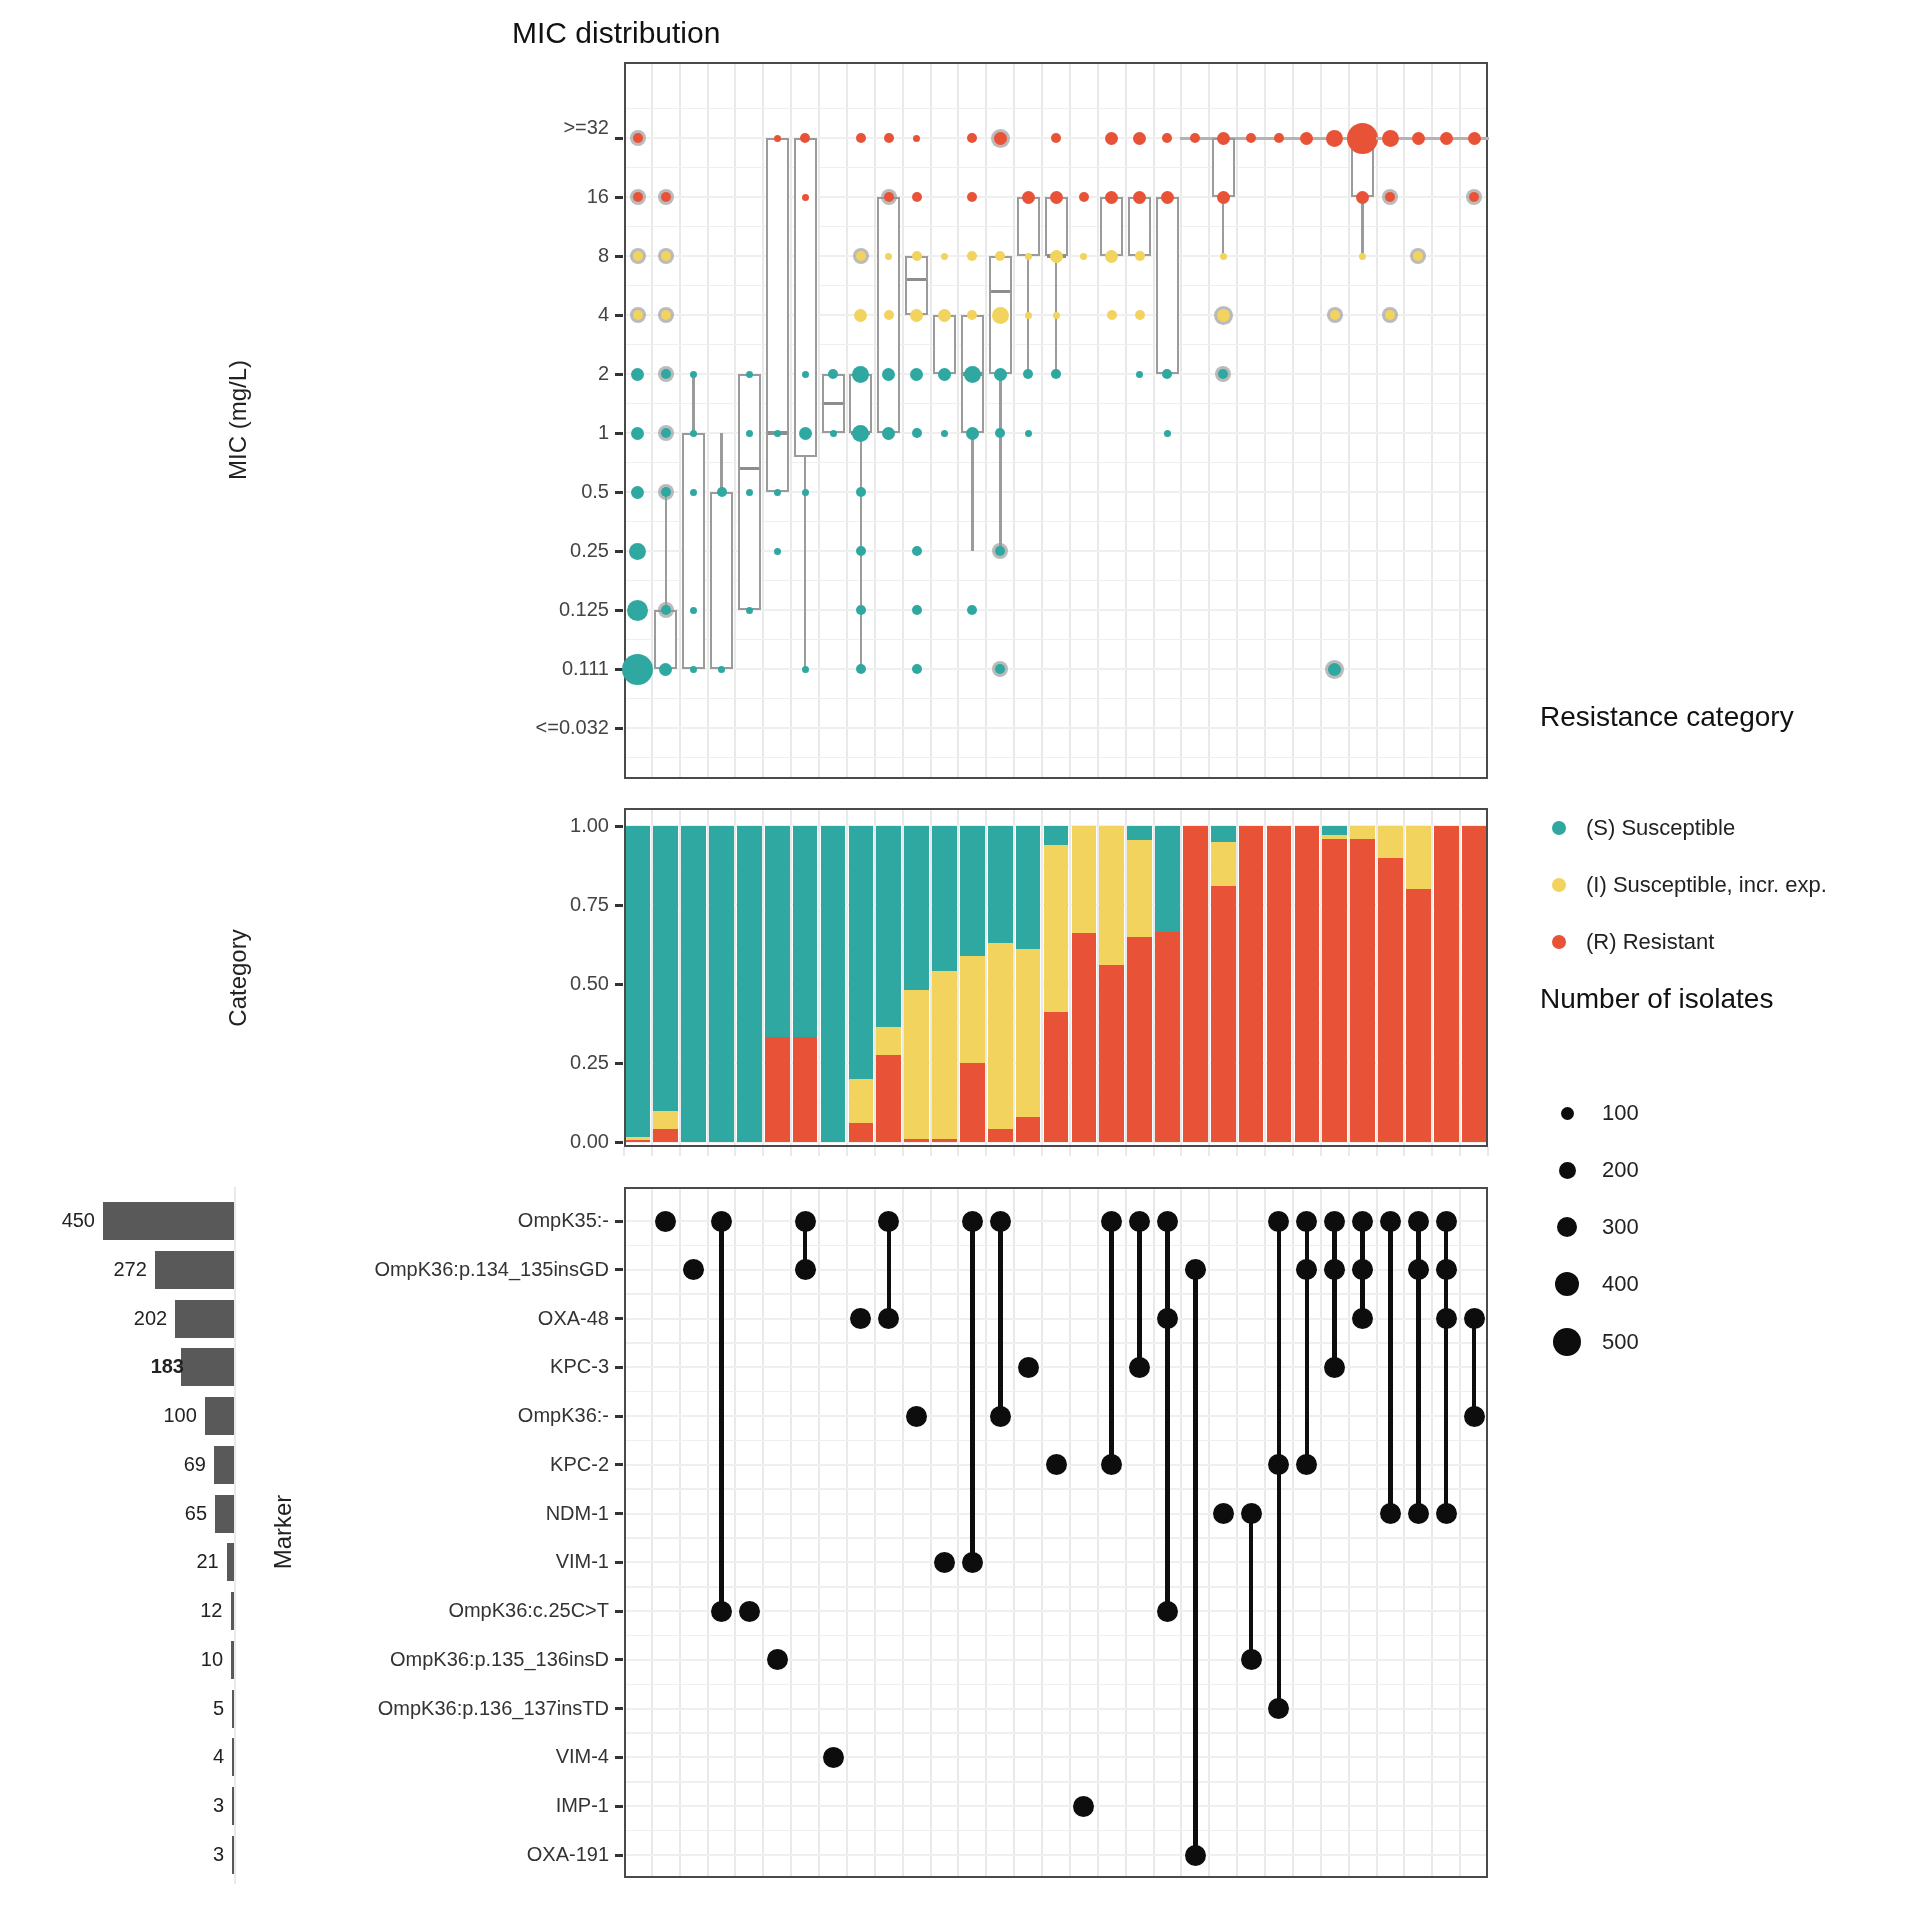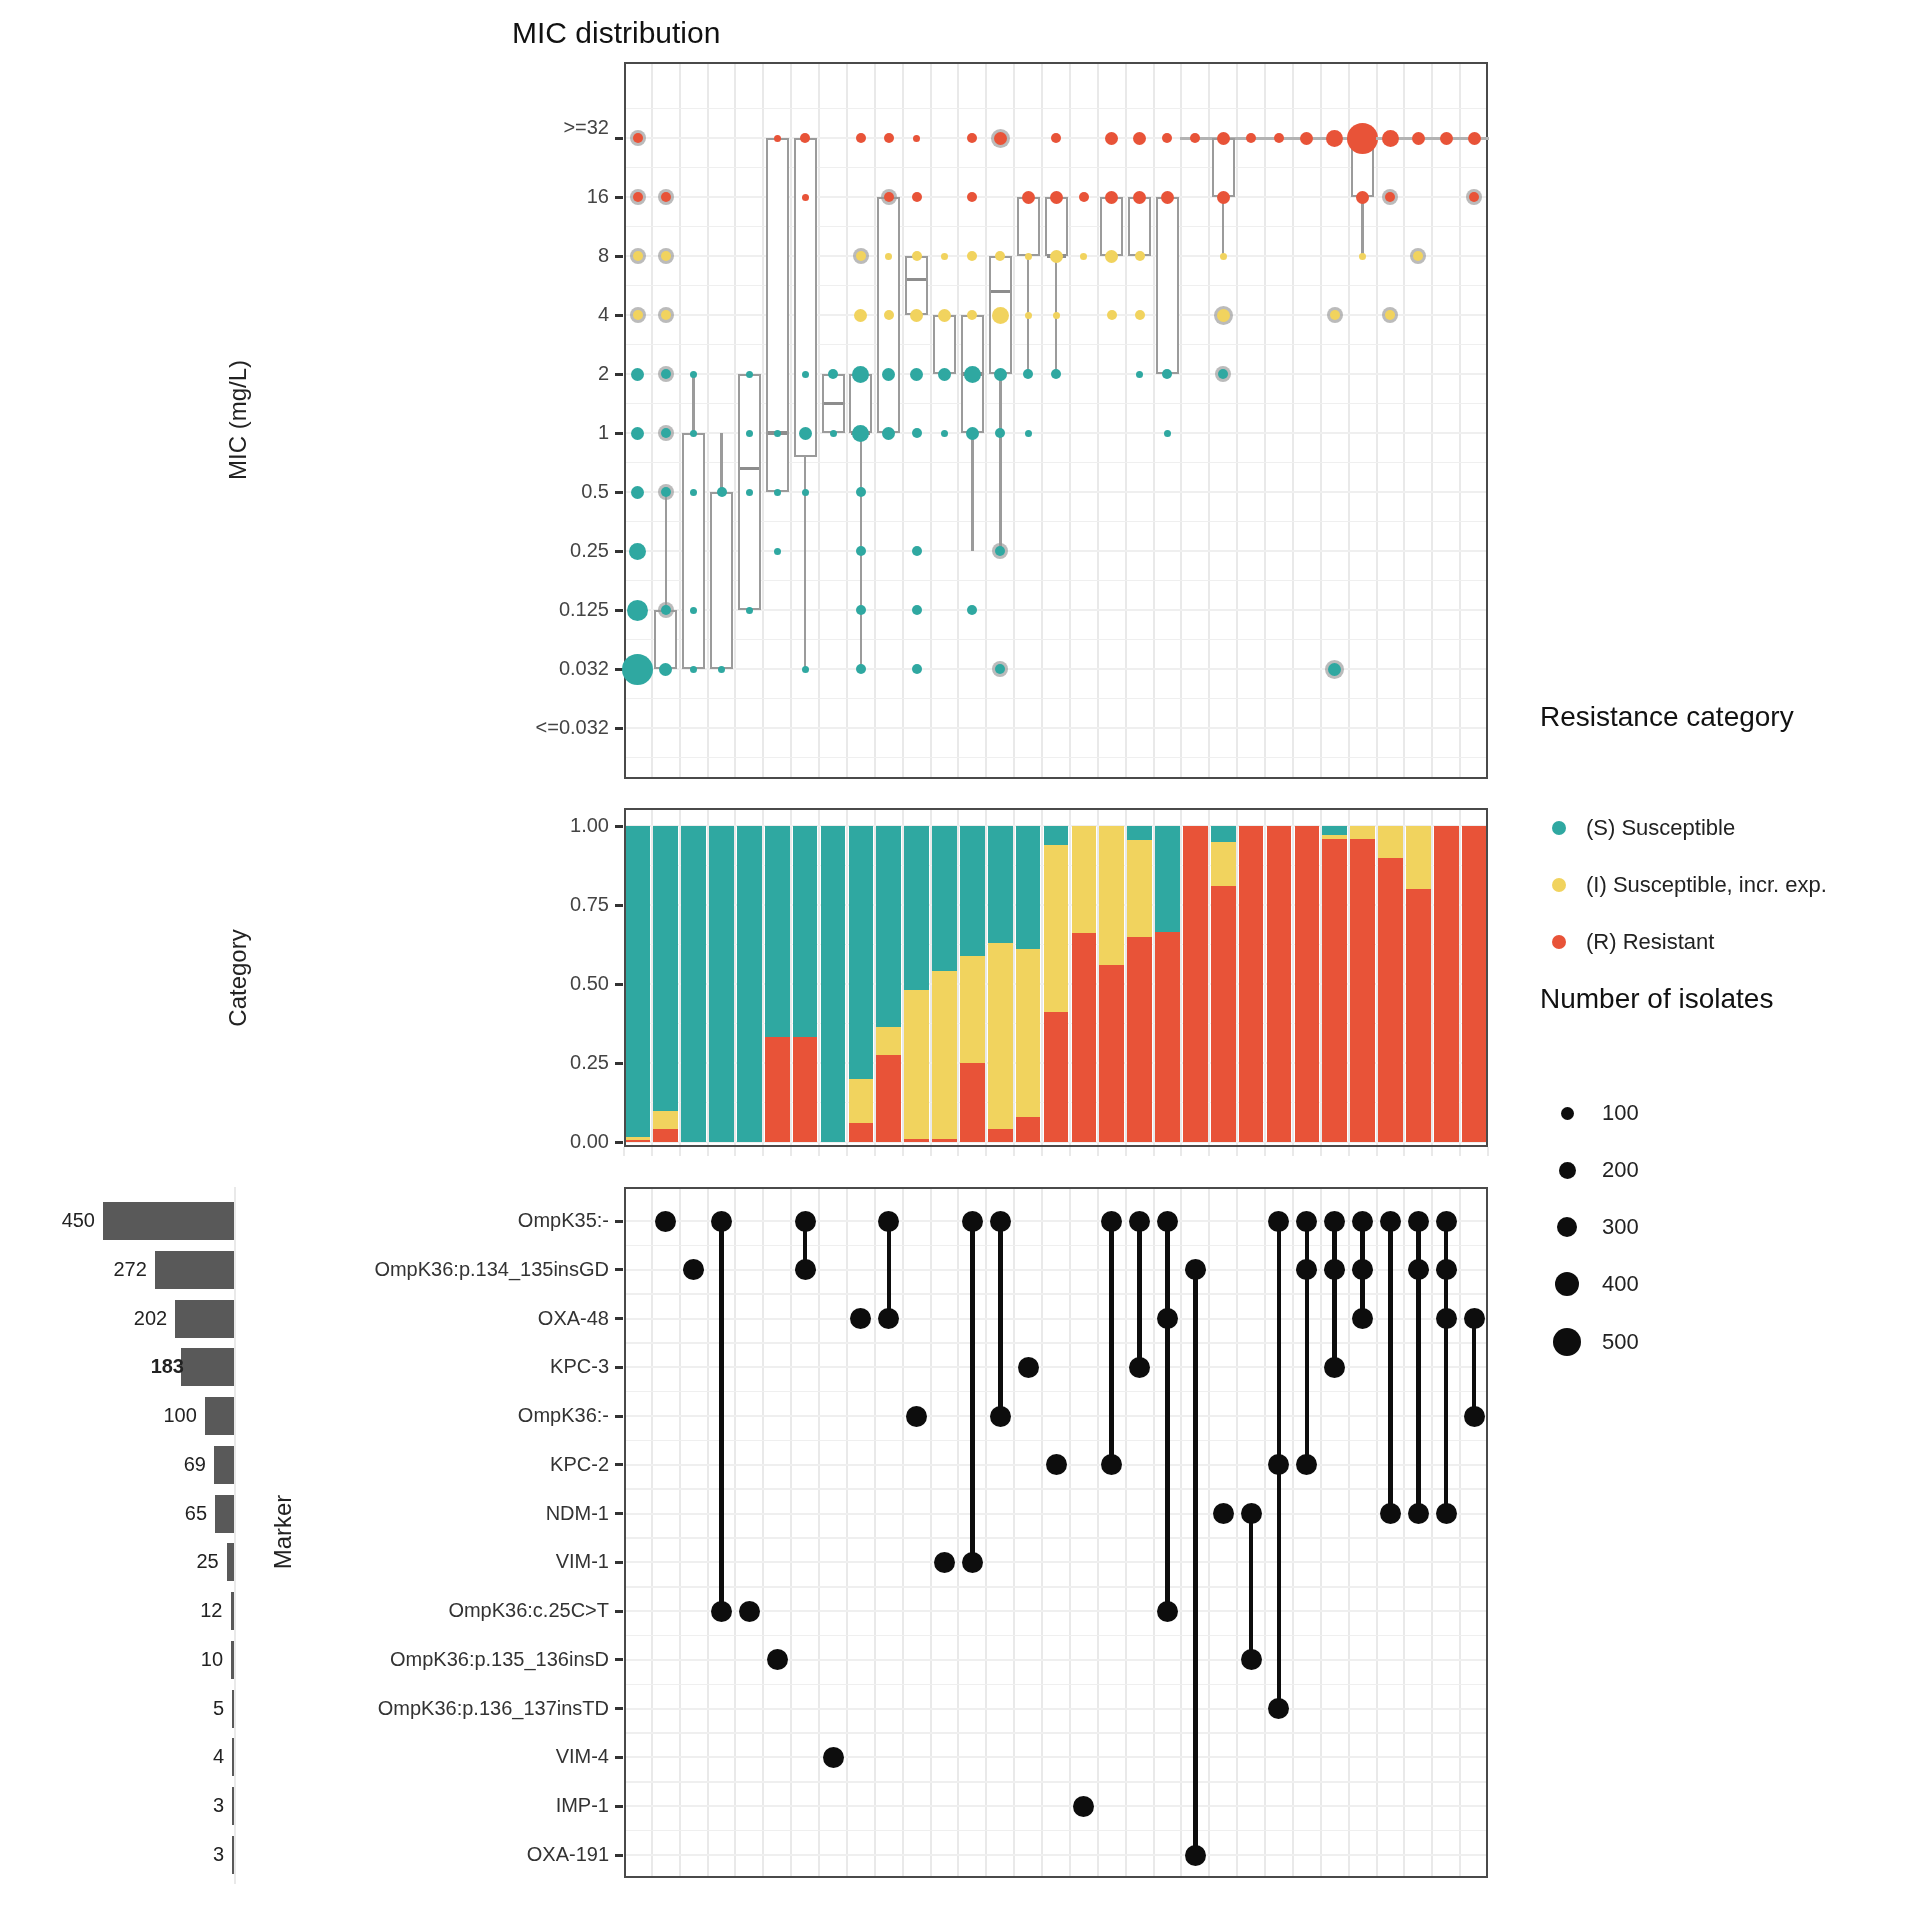--- a/index.html
+++ b/index.html
@@ -206,21 +206,21 @@
       <div class="ticklab" style="left: 464px; top: 362px; width: 145px;">2</div>
       <div class="tick" style="left: 615px; top: 431.5px; width: 8px; height: 3px;"></div>
       <div class="ticklab" style="left: 464px; top: 421px; width: 145px;">1</div>
       <div class="tick" style="left: 615px; top: 490.5px; width: 8px; height: 3px;"></div>
       <div class="ticklab" style="left: 464px; top: 480px; width: 145px;">0.5</div>
       <div class="tick" style="left: 615px; top: 549.5px; width: 8px; height: 3px;"></div>
       <div class="ticklab" style="left: 464px; top: 539px; width: 145px;">0.25</div>
       <div class="tick" style="left: 615px; top: 608.5px; width: 8px; height: 3px;"></div>
       <div class="ticklab" style="left: 464px; top: 598px; width: 145px;">0.125</div>
       <div class="tick" style="left: 615px; top: 667.5px; width: 8px; height: 3px;"></div>
-      <div class="ticklab" style="left: 464px; top: 657px; width: 145px;">0.032</div>
+      <div class="ticklab" style="left: 464px; top: 657px; width: 145px;">0.111</div>
       <div class="tick" style="left: 615px; top: 726.5px; width: 8px; height: 3px;"></div>
       <div class="ticklab" style="left: 464px; top: 716px; width: 145px;">&lt;=0.032</div>
       <div class="tick" style="left: 615px; top: 824.5px; width: 8px; height: 3px;"></div>
       <div class="ticklab" style="left: 464px; top: 814px; width: 145px;">1.00</div>
       <div class="tick" style="left: 615px; top: 903.5px; width: 8px; height: 3px;"></div>
       <div class="ticklab" style="left: 464px; top: 893px; width: 145px;">0.75</div>
       <div class="tick" style="left: 615px; top: 982.5px; width: 8px; height: 3px;"></div>
       <div class="ticklab" style="left: 464px; top: 972px; width: 145px;">0.50</div>
       <div class="tick" style="left: 615px; top: 1061.5px; width: 8px; height: 3px;"></div>
       <div class="ticklab" style="left: 464px; top: 1051px; width: 145px;">0.25</div>
@@ -295,21 +295,21 @@
       <div class="cntlab" style="left: 83.1956px; top: 1306.54px; width: 84px;">202</div>
       <div class="sbar" style="left: 180.727px; top: 1348.31px; width: 53.2733px; height: 38px;"></div>
       <div class="cntlab" style="left: 100px; top: 1355.31px; width: 84px; font-weight: bold;">183</div>
       <div class="sbar" style="left: 204.889px; top: 1397.08px; width: 29.1111px; height: 38px;"></div>
       <div class="cntlab" style="left: 112.889px; top: 1404.08px; width: 84px;">100</div>
       <div class="sbar" style="left: 213.913px; top: 1445.85px; width: 20.0867px; height: 38px;"></div>
       <div class="cntlab" style="left: 121.913px; top: 1452.85px; width: 84px;">69</div>
       <div class="sbar" style="left: 215.078px; top: 1494.62px; width: 18.9222px; height: 38px;"></div>
       <div class="cntlab" style="left: 123.078px; top: 1501.62px; width: 84px;">65</div>
       <div class="sbar" style="left: 226.722px; top: 1543.39px; width: 7.27778px; height: 38px;"></div>
-      <div class="cntlab" style="left: 134.722px; top: 1550.39px; width: 84px;">25</div>
+      <div class="cntlab" style="left: 134.722px; top: 1550.39px; width: 84px;">21</div>
       <div class="sbar" style="left: 230.507px; top: 1592.16px; width: 3.49333px; height: 38px;"></div>
       <div class="cntlab" style="left: 138.507px; top: 1599.16px; width: 84px;">12</div>
       <div class="sbar" style="left: 231.089px; top: 1640.93px; width: 2.91111px; height: 38px;"></div>
       <div class="cntlab" style="left: 139.089px; top: 1647.93px; width: 84px;">10</div>
       <div class="sbar" style="left: 232px; top: 1689.7px; width: 2px; height: 38px;"></div>
       <div class="cntlab" style="left: 140px; top: 1696.7px; width: 84px;">5</div>
       <div class="sbar" style="left: 232px; top: 1738.47px; width: 2px; height: 38px;"></div>
       <div class="cntlab" style="left: 140px; top: 1745.47px; width: 84px;">4</div>
       <div class="sbar" style="left: 232px; top: 1787.24px; width: 2px; height: 38px;"></div>
       <div class="cntlab" style="left: 140px; top: 1794.24px; width: 84px;">3</div>

